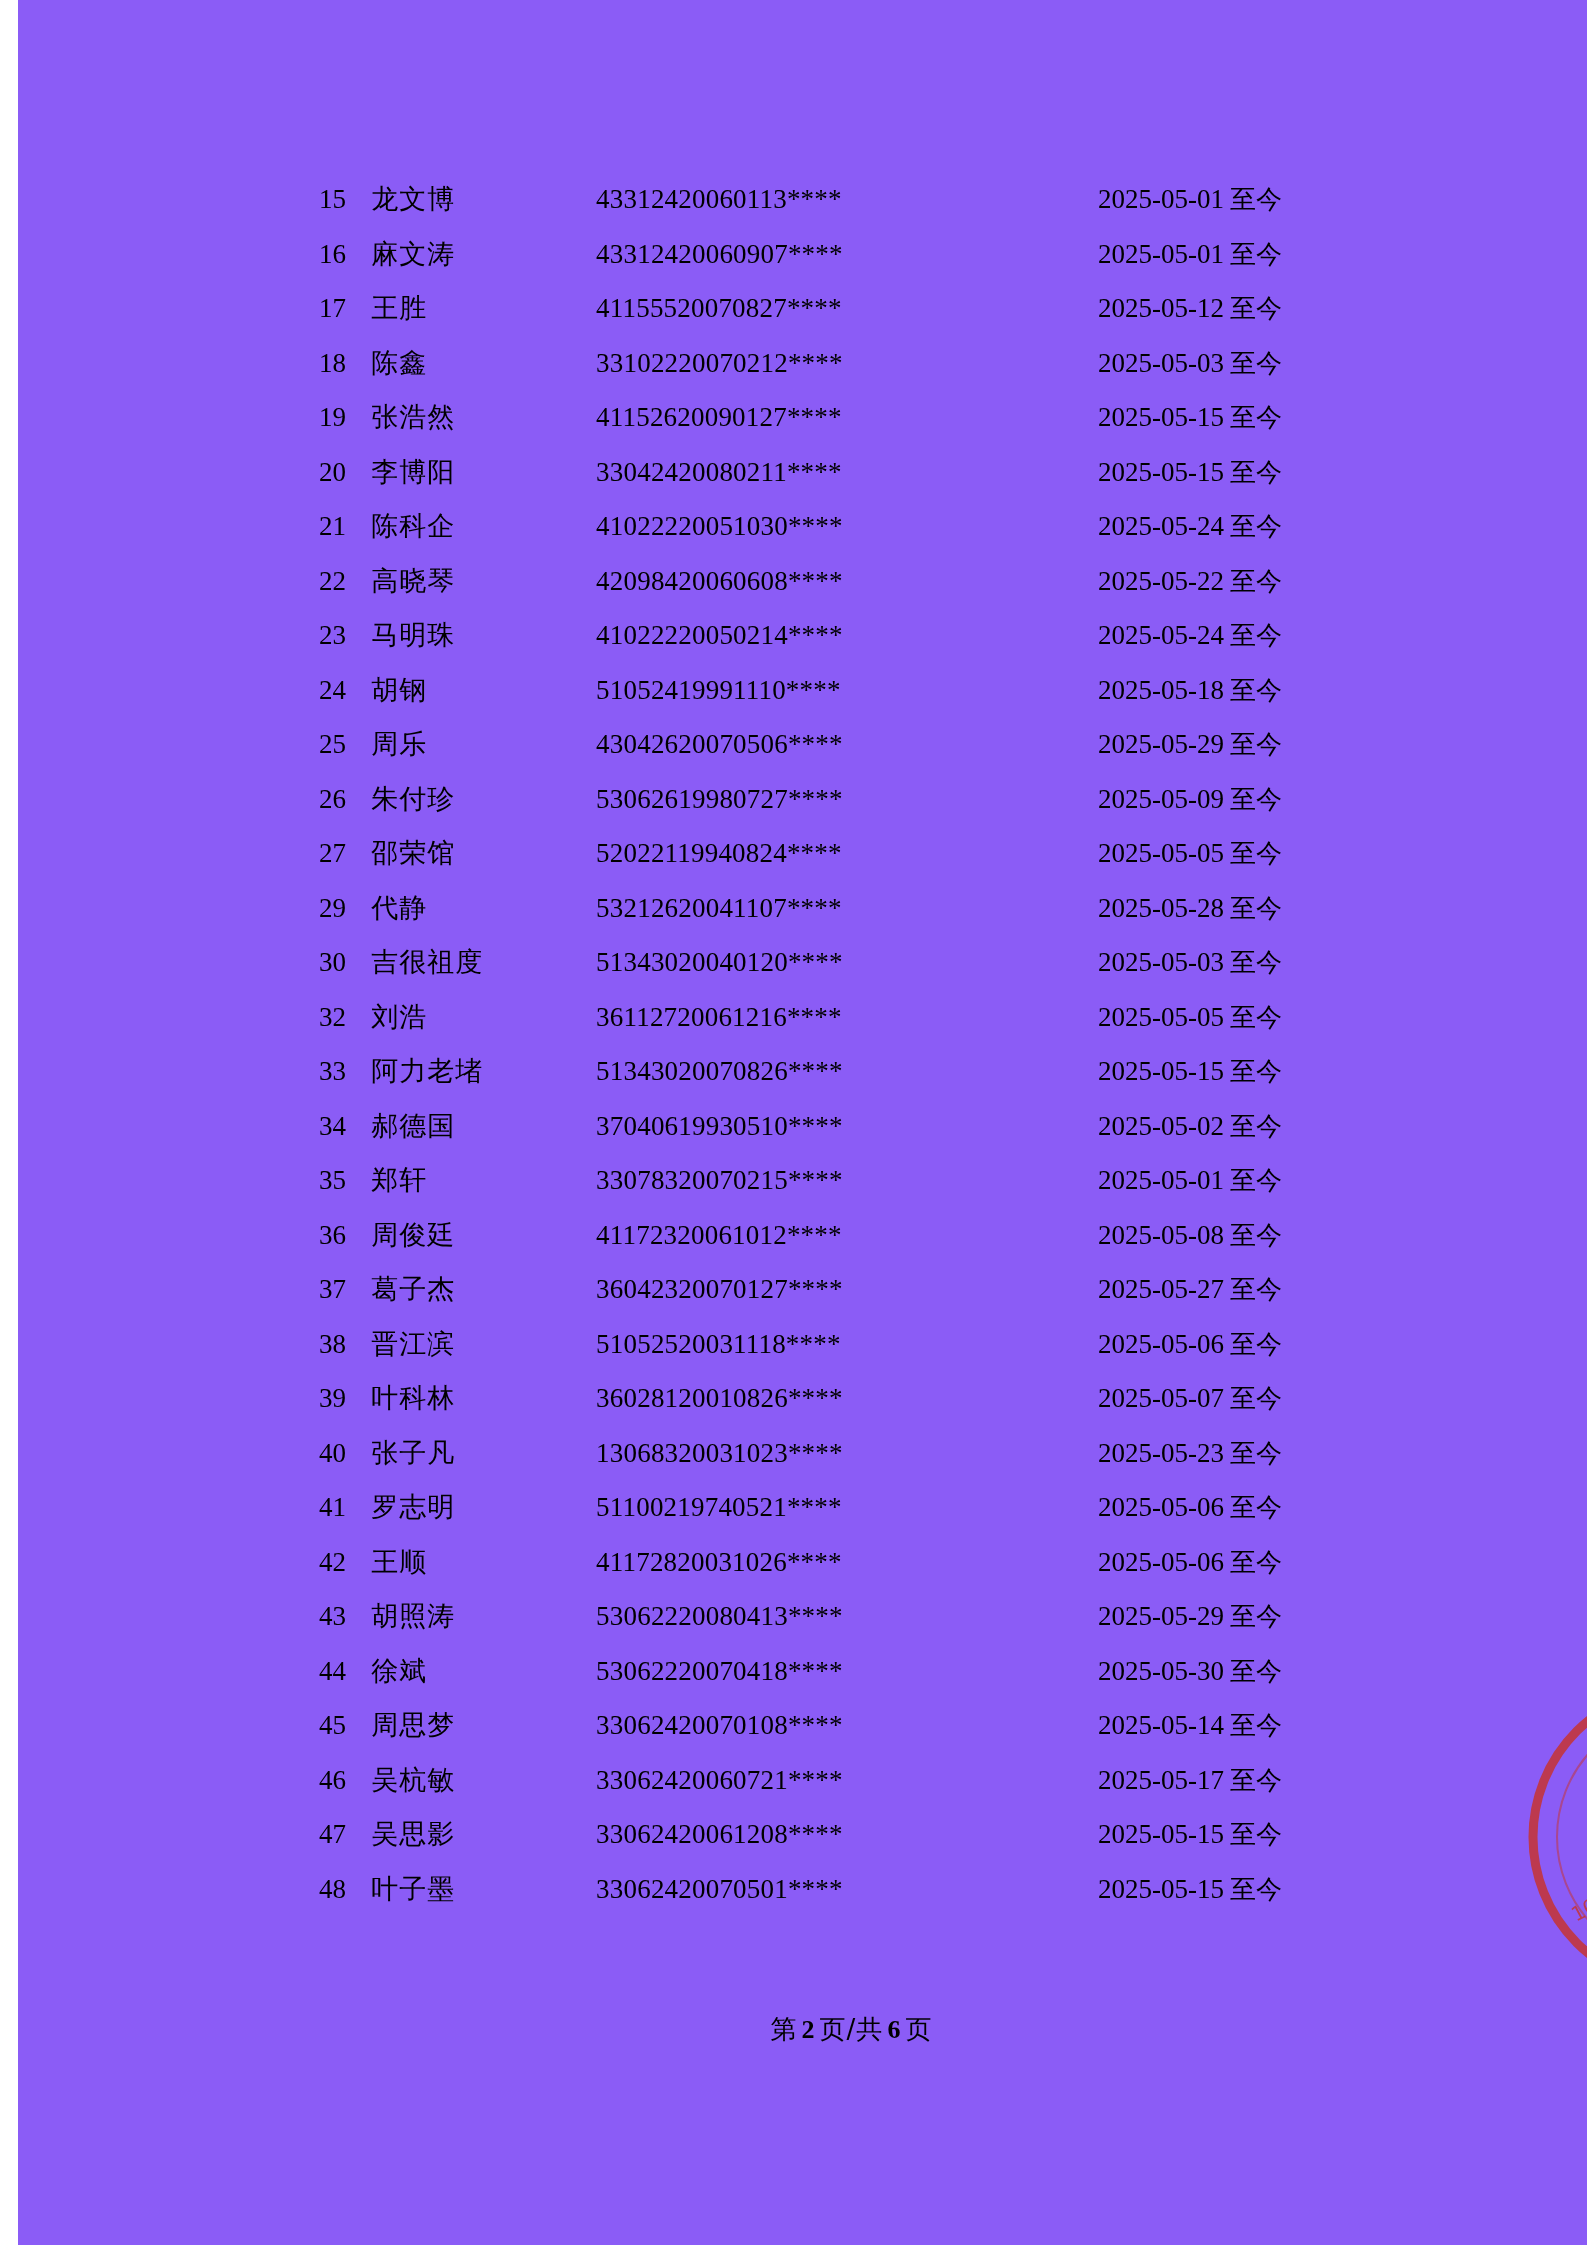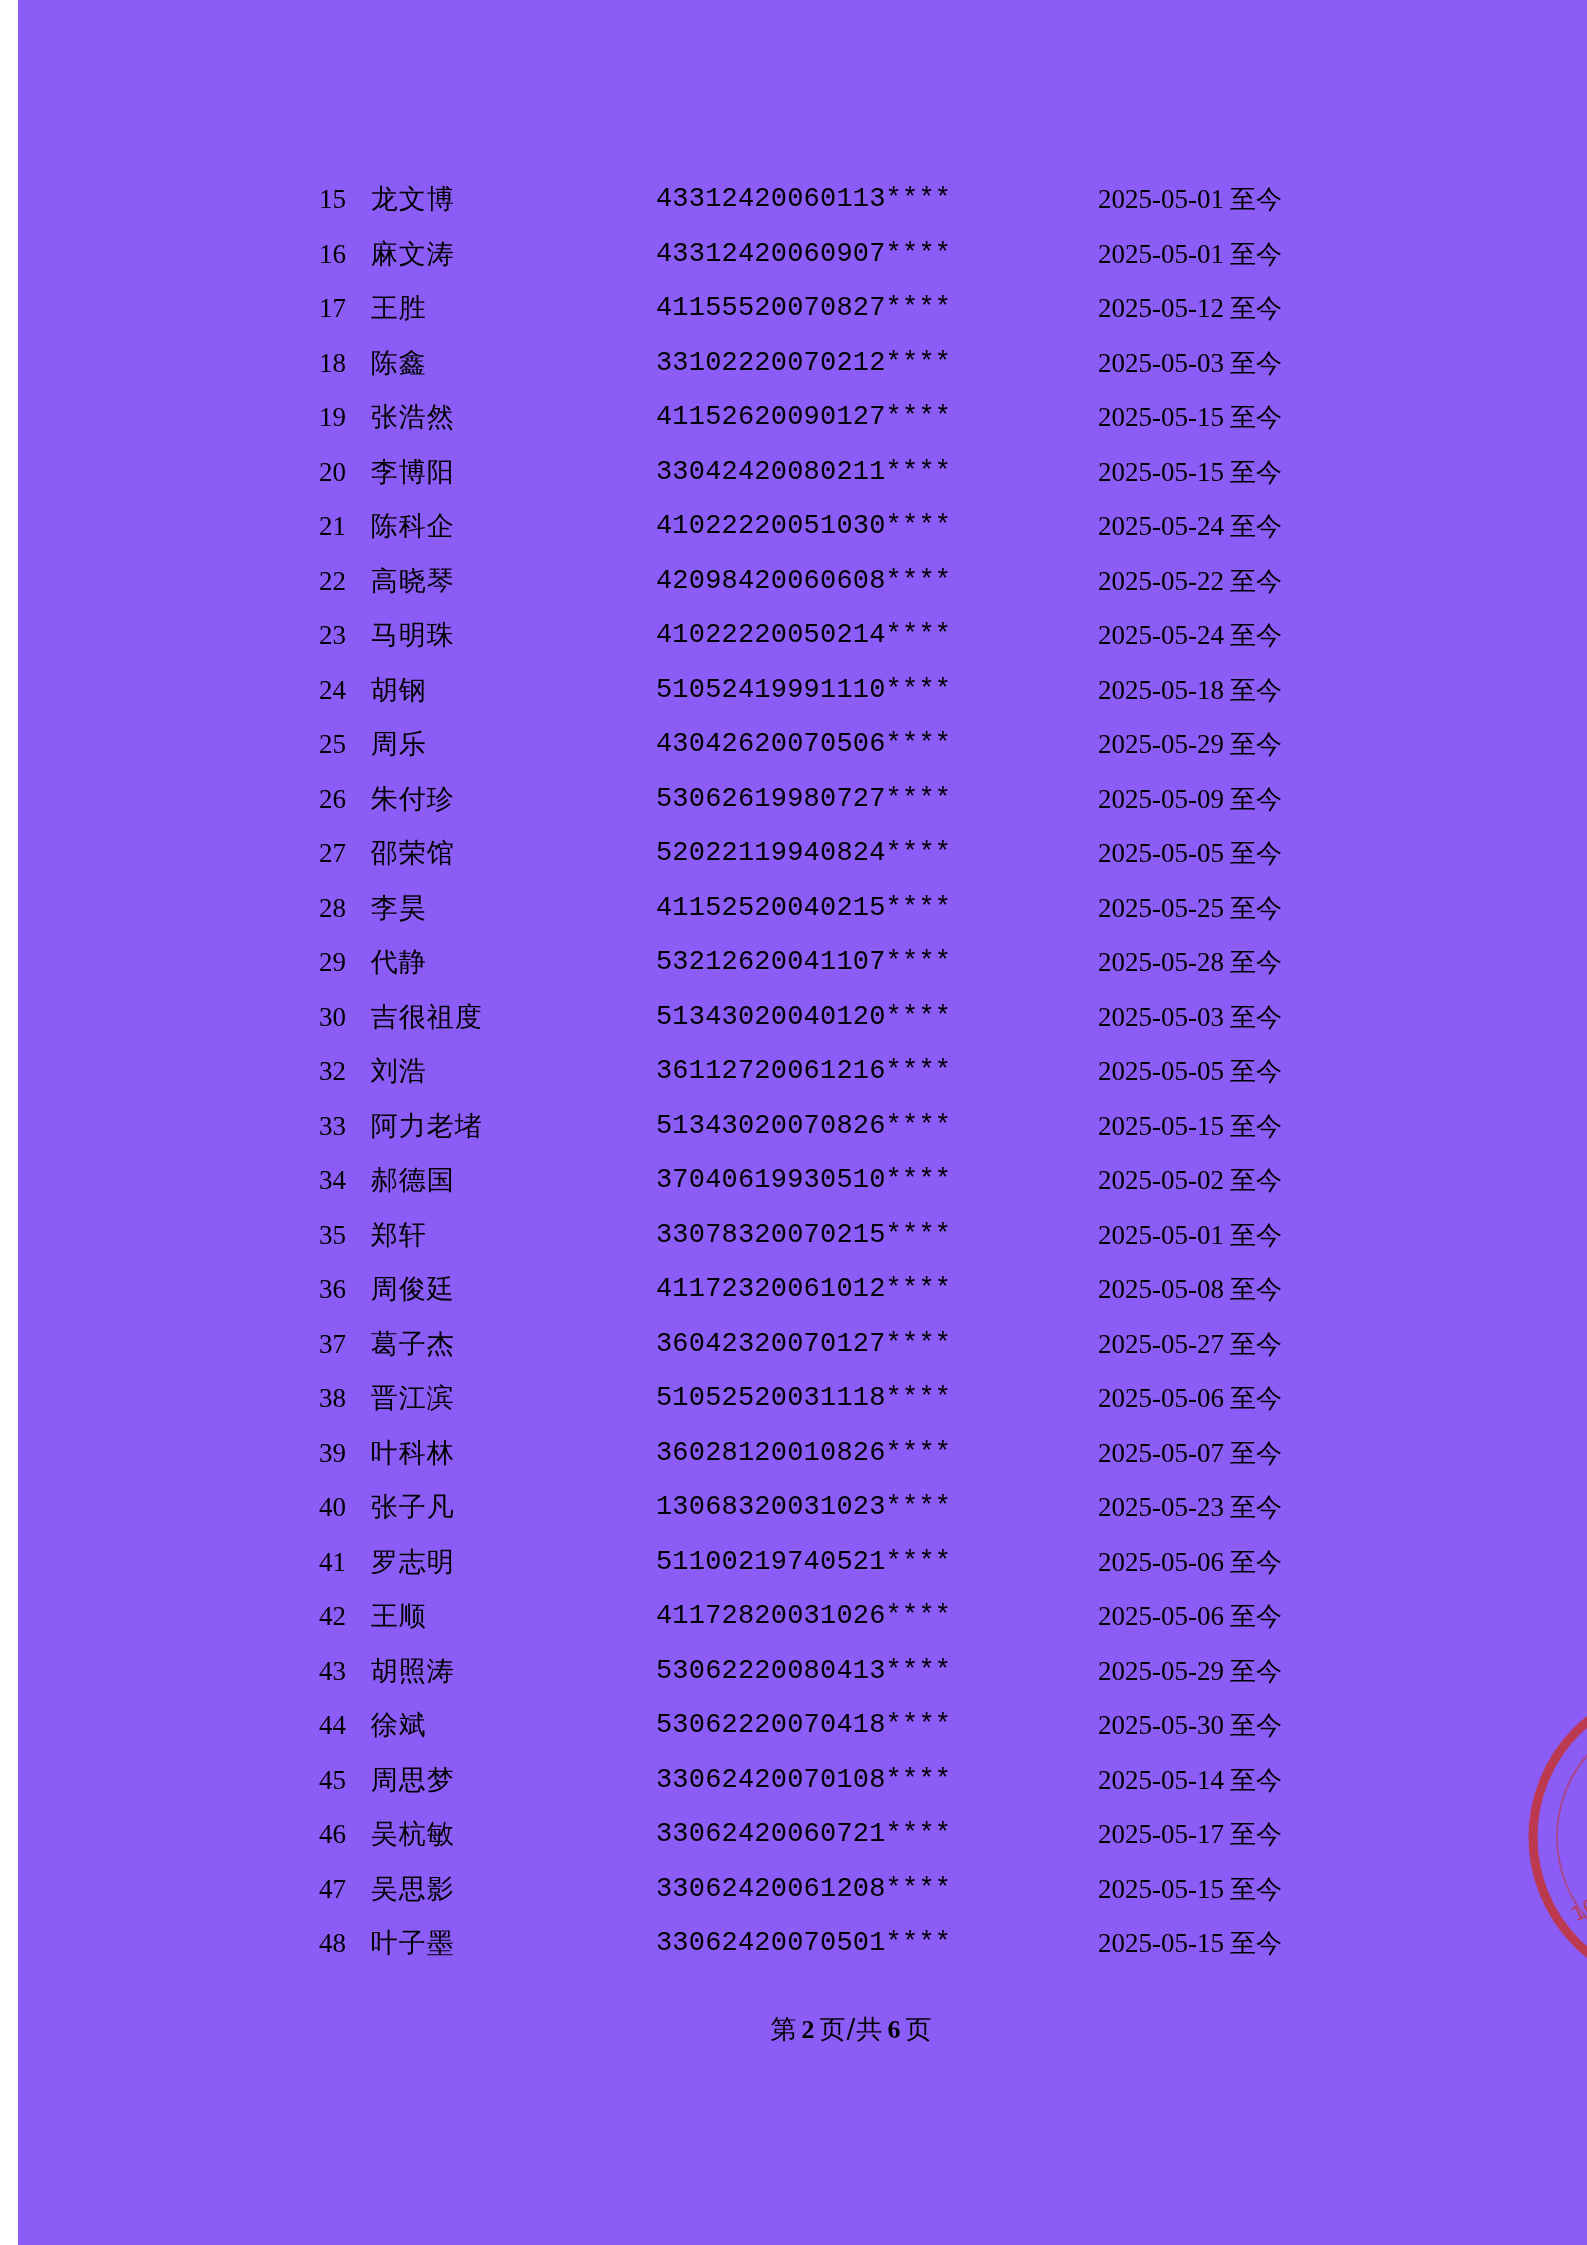--- a/index.html
+++ b/index.html
@@ -50,23 +50,23 @@
     font-family: "Liberation Serif", "DejaVu Serif", serif;
   }
   .col-name {
     width: 210px;
     text-align: left;
     font-family: "DejaVu Sans", sans-serif;
     letter-spacing: 1px;
   }
   .col-id {
     width: 360px;
-    text-align: right;
+    text-align: left;
     padding-left: 20px !important;
-    font-family: Liberation Mono, monospace;
+    font-family: Liberation Serif, serif;
     letter-spacing: 0.2px;
   }
   .col-date {
     width: 340px;
     text-align: right;
     padding-right: 22px !important;
     font-family: "Liberation Serif", "DejaVu Serif", serif;
   }
   .date-wrap {
     display: inline-block;
@@ -187,26 +187,20 @@
         <td class="col-id">53062619980727****</td>
         <td class="col-date"><span class="date-wrap"><span>2025-05-09</span><span class="date-suffix">至今</span></span></td>
       </tr>
       <tr>
         <td class="col-index">27</td>
         <td class="col-name">邵荣馆</td>
         <td class="col-id">52022119940824****</td>
         <td class="col-date"><span class="date-wrap"><span>2025-05-05</span><span class="date-suffix">至今</span></span></td>
       </tr>
       <tr>
-        <td class="col-index">28</td>
-        <td class="col-name">李昊</td>
-        <td class="col-id">41152520040215****</td>
-        <td class="col-date"><span class="date-wrap"><span>2025-05-25</span><span class="date-suffix">至今</span></span></td>
-      </tr>
-      <tr>
         <td class="col-index">29</td>
         <td class="col-name">代静</td>
         <td class="col-id">53212620041107****</td>
         <td class="col-date"><span class="date-wrap"><span>2025-05-28</span><span class="date-suffix">至今</span></span></td>
       </tr>
       <tr>
         <td class="col-index">30</td>
         <td class="col-name">吉很祖度</td>
         <td class="col-id">51343020040120****</td>
         <td class="col-date"><span class="date-wrap"><span>2025-05-03</span><span class="date-suffix">至今</span></span></td>

